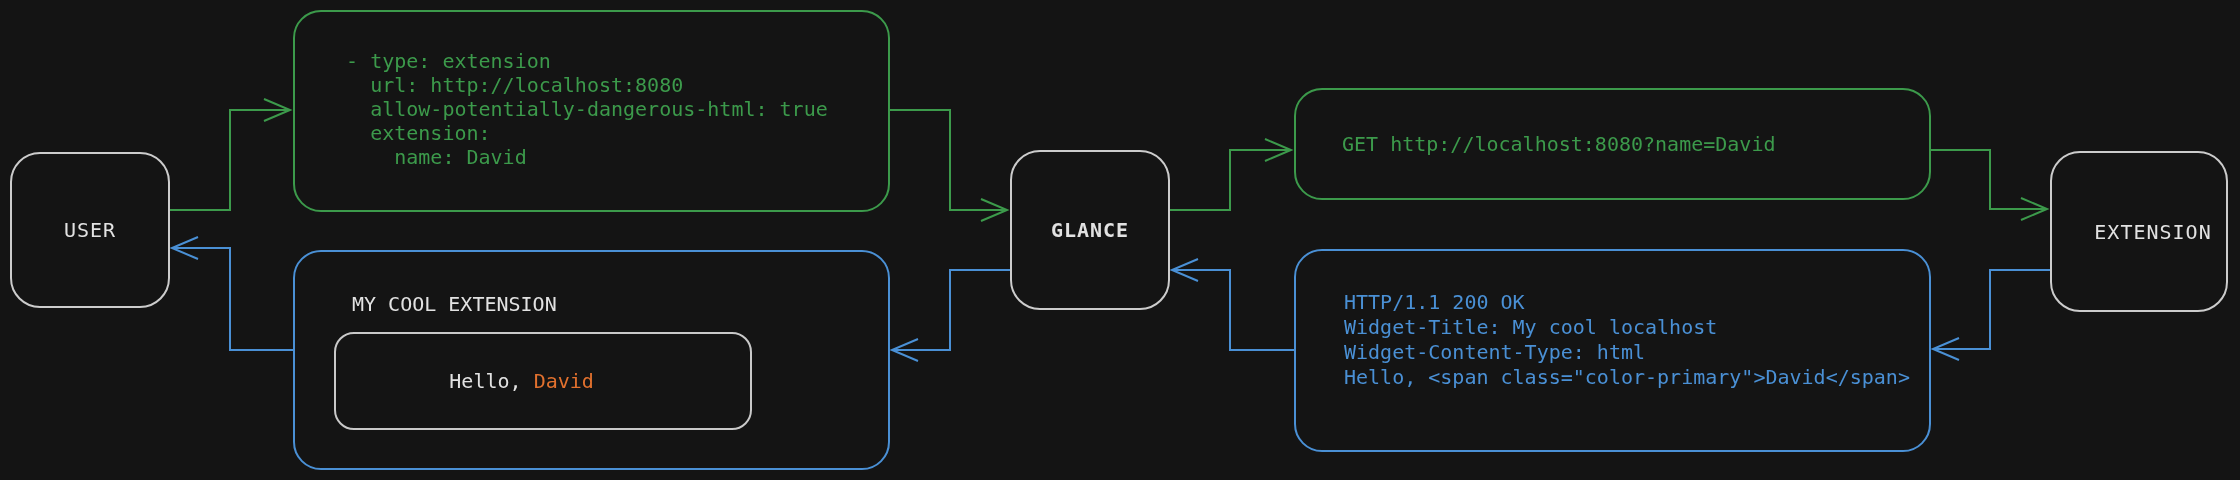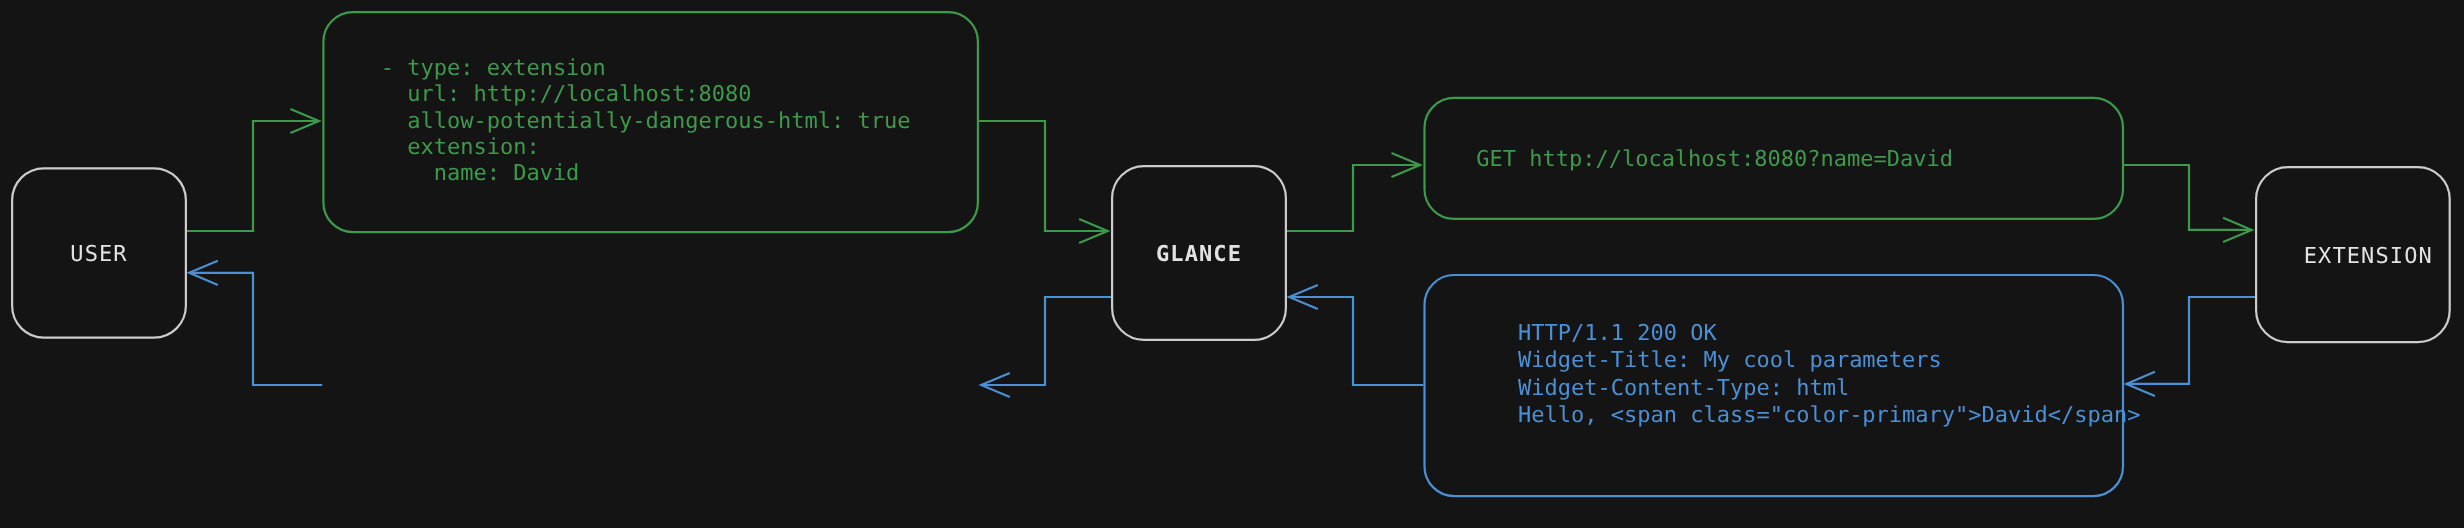--- a/index.html
+++ b/index.html
@@ -36,21 +36,21 @@
   .code-box{border-radius:28px;font-size:20px;}
   .green-box{border:2px solid var(--green);color:var(--green);}
   .blue-box{border:2px solid var(--blue);color:var(--blue);}
   #config-box{left:293px;top:10px;width:597px;height:202px;}
   #config-box .code-lines{position:absolute;left:27px;top:37px;}
   .code-lines div{white-space:pre;line-height:24px;}
   #request-box{left:1294px;top:88px;width:637px;height:112px;display:flex;align-items:center;}
   #request-box .request-text{padding-left:46px;white-space:pre;}
   #response-box{left:1294px;top:249px;width:637px;height:203px;}
   #response-box .code-lines{position:absolute;left:48px;top:39px;}
-  #response-box .code-lines div{line-height:25px;margin-left:36px;}
+  #response-box .code-lines div{line-height:25px;}
   #widget-box{left:293px;top:250px;width:597px;height:220px;}
   #widget-title{position:absolute;left:57px;top:40px;color:var(--text);font-size:20px;line-height:24px;white-space:pre;}
   #widget-inner{
     position:absolute;left:39px;top:80px;width:418px;height:98px;
     box-sizing:border-box;border:2px solid var(--inner-border);border-radius:20px;
     display:flex;align-items:center;
   }
   #hello-line{padding-left:17px;font-size:20px;color:var(--text);white-space:pre;}
   #hello-line .name{color:var(--orange);}
 </style>
@@ -106,21 +106,29 @@
     </div>
   </div>
 
   <div class="box code-box green-box" id="request-box">
     <div class="request-text">GET http://localhost:8080?name=David</div>
   </div>
 
   <div class="box code-box blue-box" id="response-box">
     <div class="code-lines">
       <div>HTTP/1.1 200 OK</div>
-      <div>Widget-Title: My cool parameters</div>
+      <div>Widget-Title: My cool localhost</div>
       <div>Widget-Content-Type: html</div>
       <div></div>
       <div>Hello, &lt;span class="color-primary"&gt;David&lt;/span&gt;</div>
     </div>
   </div>
 
+  <div class="box code-box blue-box" id="widget-box">
+    <div id="widget-title">MY COOL EXTENSION</div>
+    <div id="widget-inner">
+      <div id="hello-line">
+        <span>Hello, </span><span class="name">David</span>
+      </div>
+    </div>
+  </div>
 
 </div>
 
 </body></html>

